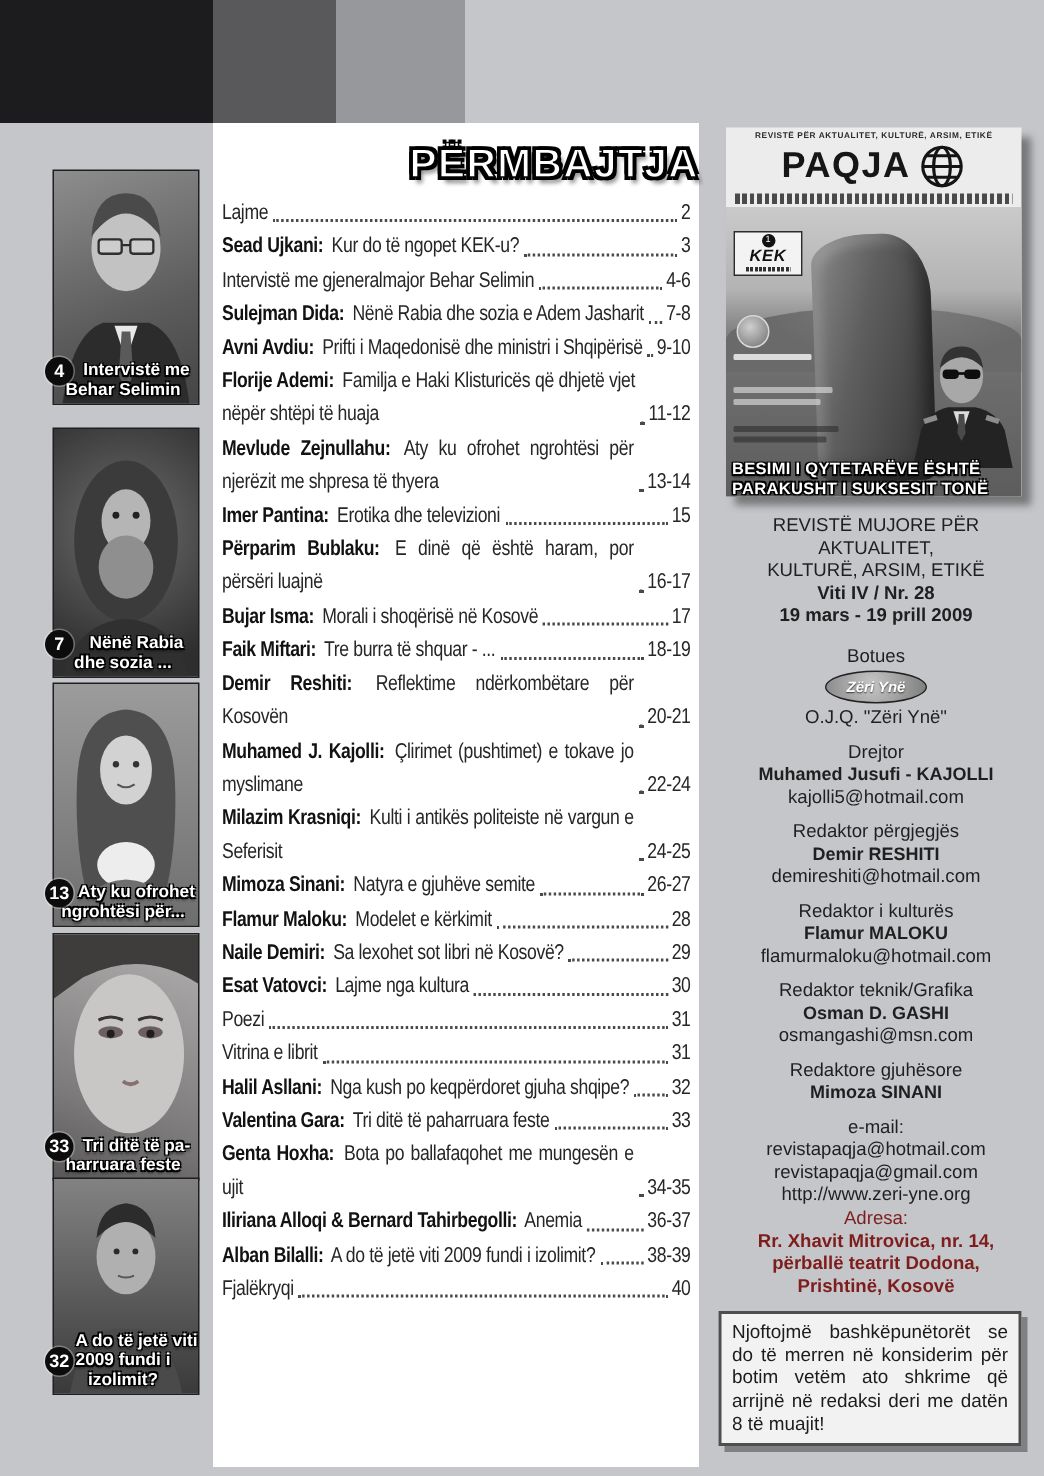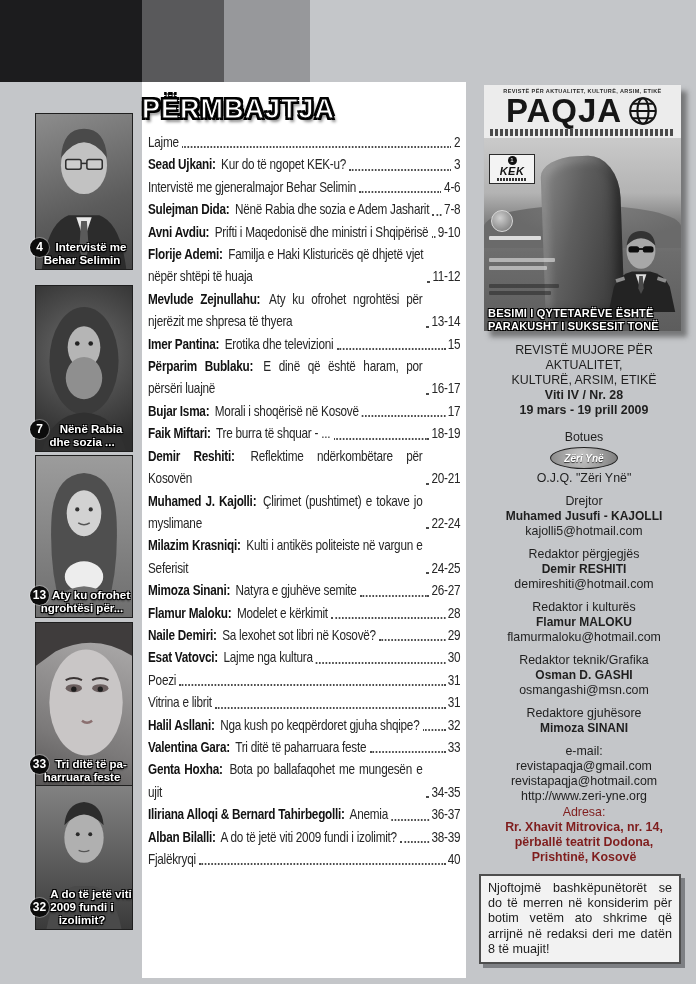--- a/index.html
+++ b/index.html
@@ -6,21 +6,21 @@
   body{width:696px;height:984px;overflow:hidden;background:#c4c6c9;font-family:"Liberation Sans",sans-serif;}
   .page{position:relative;width:696px;height:984px;background:#c4c6c9;}
 
   
   .decor-black{position:absolute;left:0;top:0;width:142px;height:82px;background:#1c1c1e;}
   .decor-dark{position:absolute;left:142px;top:0;width:82px;height:82px;background:#59595b;}
   .decor-mid{position:absolute;left:224px;top:0;width:86px;height:82px;background:#97989b;}
 
   
   .panel{position:absolute;left:142px;top:82px;width:324px;height:896px;background:#ffffff;}
-  .ctitle{margin:12px auto 4px;text-align:left;font-size:27px;font-weight:800;letter-spacing:1px;
+  .ctitle{margin:12px auto 4px;text-align:right;font-size:27px;font-weight:800;letter-spacing:1px;
     color:#fff;-webkit-text-stroke:1px #000;
     text-shadow:-2px -2px 0 #000,2px -2px 0 #000,-2px 2px 0 #000,2px 2px 0 #000,3px 4px 3px rgba(0,0,0,.45);}
   .toc{width:380px;transform:scaleX(0.822);transform-origin:left top;margin-left:6px;margin-top:6px;}
   .entry{display:flex;align-items:flex-end;font-size:14.3px;line-height:22.4px;color:#262626;letter-spacing:-0.3px;}
   .entry .etext{text-align:justify;min-width:0;}
   .entry .author{font-weight:700;color:#121212;margin-right:3px;}
   .entry .fill{flex:1 1 auto;min-width:4px;border-bottom:2.2px dotted #4a4a4a;margin:0 3px 5px 4px;}
   .entry .pgnum{white-space:nowrap;}
 
   
@@ -37,21 +37,21 @@
   .capline{display:block;font-size:11.5px;font-weight:700;line-height:13px;}
   .capline.first{padding-left:18px;}
   .outline{color:#fff;text-shadow:-1px -1px 0 #000,1px -1px 0 #000,-1px 1px 0 #000,1px 1px 0 #000,0 2px 2px rgba(0,0,0,.65);}
 
   
   .right{position:absolute;left:478px;top:85px;width:212px;}
   .cover{position:relative;margin-left:6px;width:197px;height:246px;background:#ececec;
     box-shadow:6px 6px 5px rgba(55,55,55,.55);overflow:hidden;}
   .cov-tag{padding-top:3px;text-align:center;font-size:5.5px;letter-spacing:.4px;color:#2a2a2a;font-weight:700;}
   .cov-mast-row{display:flex;align-items:center;justify-content:center;height:34px;}
-  .cov-mast{font-size:33px;font-weight:900;letter-spacing:1px;color:#161616;}
+  .cov-mast{font-size:24px;font-weight:900;letter-spacing:1px;color:#161616;}
   .globe{width:32px;height:32px;margin-left:5px;}
   .cov-sub{height:7px;margin:1px 6px 0;background:repeating-linear-gradient(90deg,#4a4a4a 0 3px,transparent 3px 5px);}
   .cov-photo{position:relative;height:197px;margin-top:2px;
     background:linear-gradient(180deg,#cacaca 0%,#b3b3b3 28%,#828282 42%,#6d6d6d 58%,#5c5c5c 100%);}
   .hill{position:absolute;left:0;right:0;top:34%;height:22%;background:radial-gradient(60% 100% at 60% 0%,#7d7d7d,#6a6a6a 80%);border-radius:50% 50% 0 0;}
   .stone{position:absolute;left:30%;top:9%;width:40%;height:84%;transform:rotate(-2deg);
     background:linear-gradient(105deg,#8a8a8a,#5e5e5e 40%,#3e3e3e 85%);
     border-radius:46% 40% 10% 16%/12% 26% 6% 8%;box-shadow:inset -6px -8px 12px rgba(0,0,0,.45),inset 5px 6px 8px rgba(255,255,255,.18);}
   .kek{position:absolute;left:5px;top:16px;width:36px;background:#f3f3f3;border:1px solid #2b2b2b;text-align:center;padding:1px 4px 2px;}
   .kek .kek1{display:block;margin:0 auto;width:9px;height:9px;border-radius:50%;background:#111;color:#fff;font-size:6px;line-height:9px;}
@@ -395,22 +395,22 @@
           <div>osmangashi@msn.com</div>
         </div>
         <div class="sblock">
           <div>Redaktore gjuhësore</div>
           <div class="sname">Mimoza SINANI</div>
         </div>
       </div>
 
     <div class="contact">
       <div>e-mail:</div>
+      <div class="lnk">revistapaqja@hotmail.com</div>
       <div class="lnk">revistapaqja@gmail.com</div>
-      <div class="lnk">revistapaqja@hotmail.com</div>
       <div class="lnk">http://www.zeri-yne.org</div>
     </div>
 
     <div class="addr">
       <div>Adresa:</div>
       <div class="b">Rr. Xhavit Mitrovica, nr. 14,</div>
       <div class="b">përballë teatrit Dodona,</div>
       <div class="b">Prishtinë, Kosovë</div>
     </div>
 

